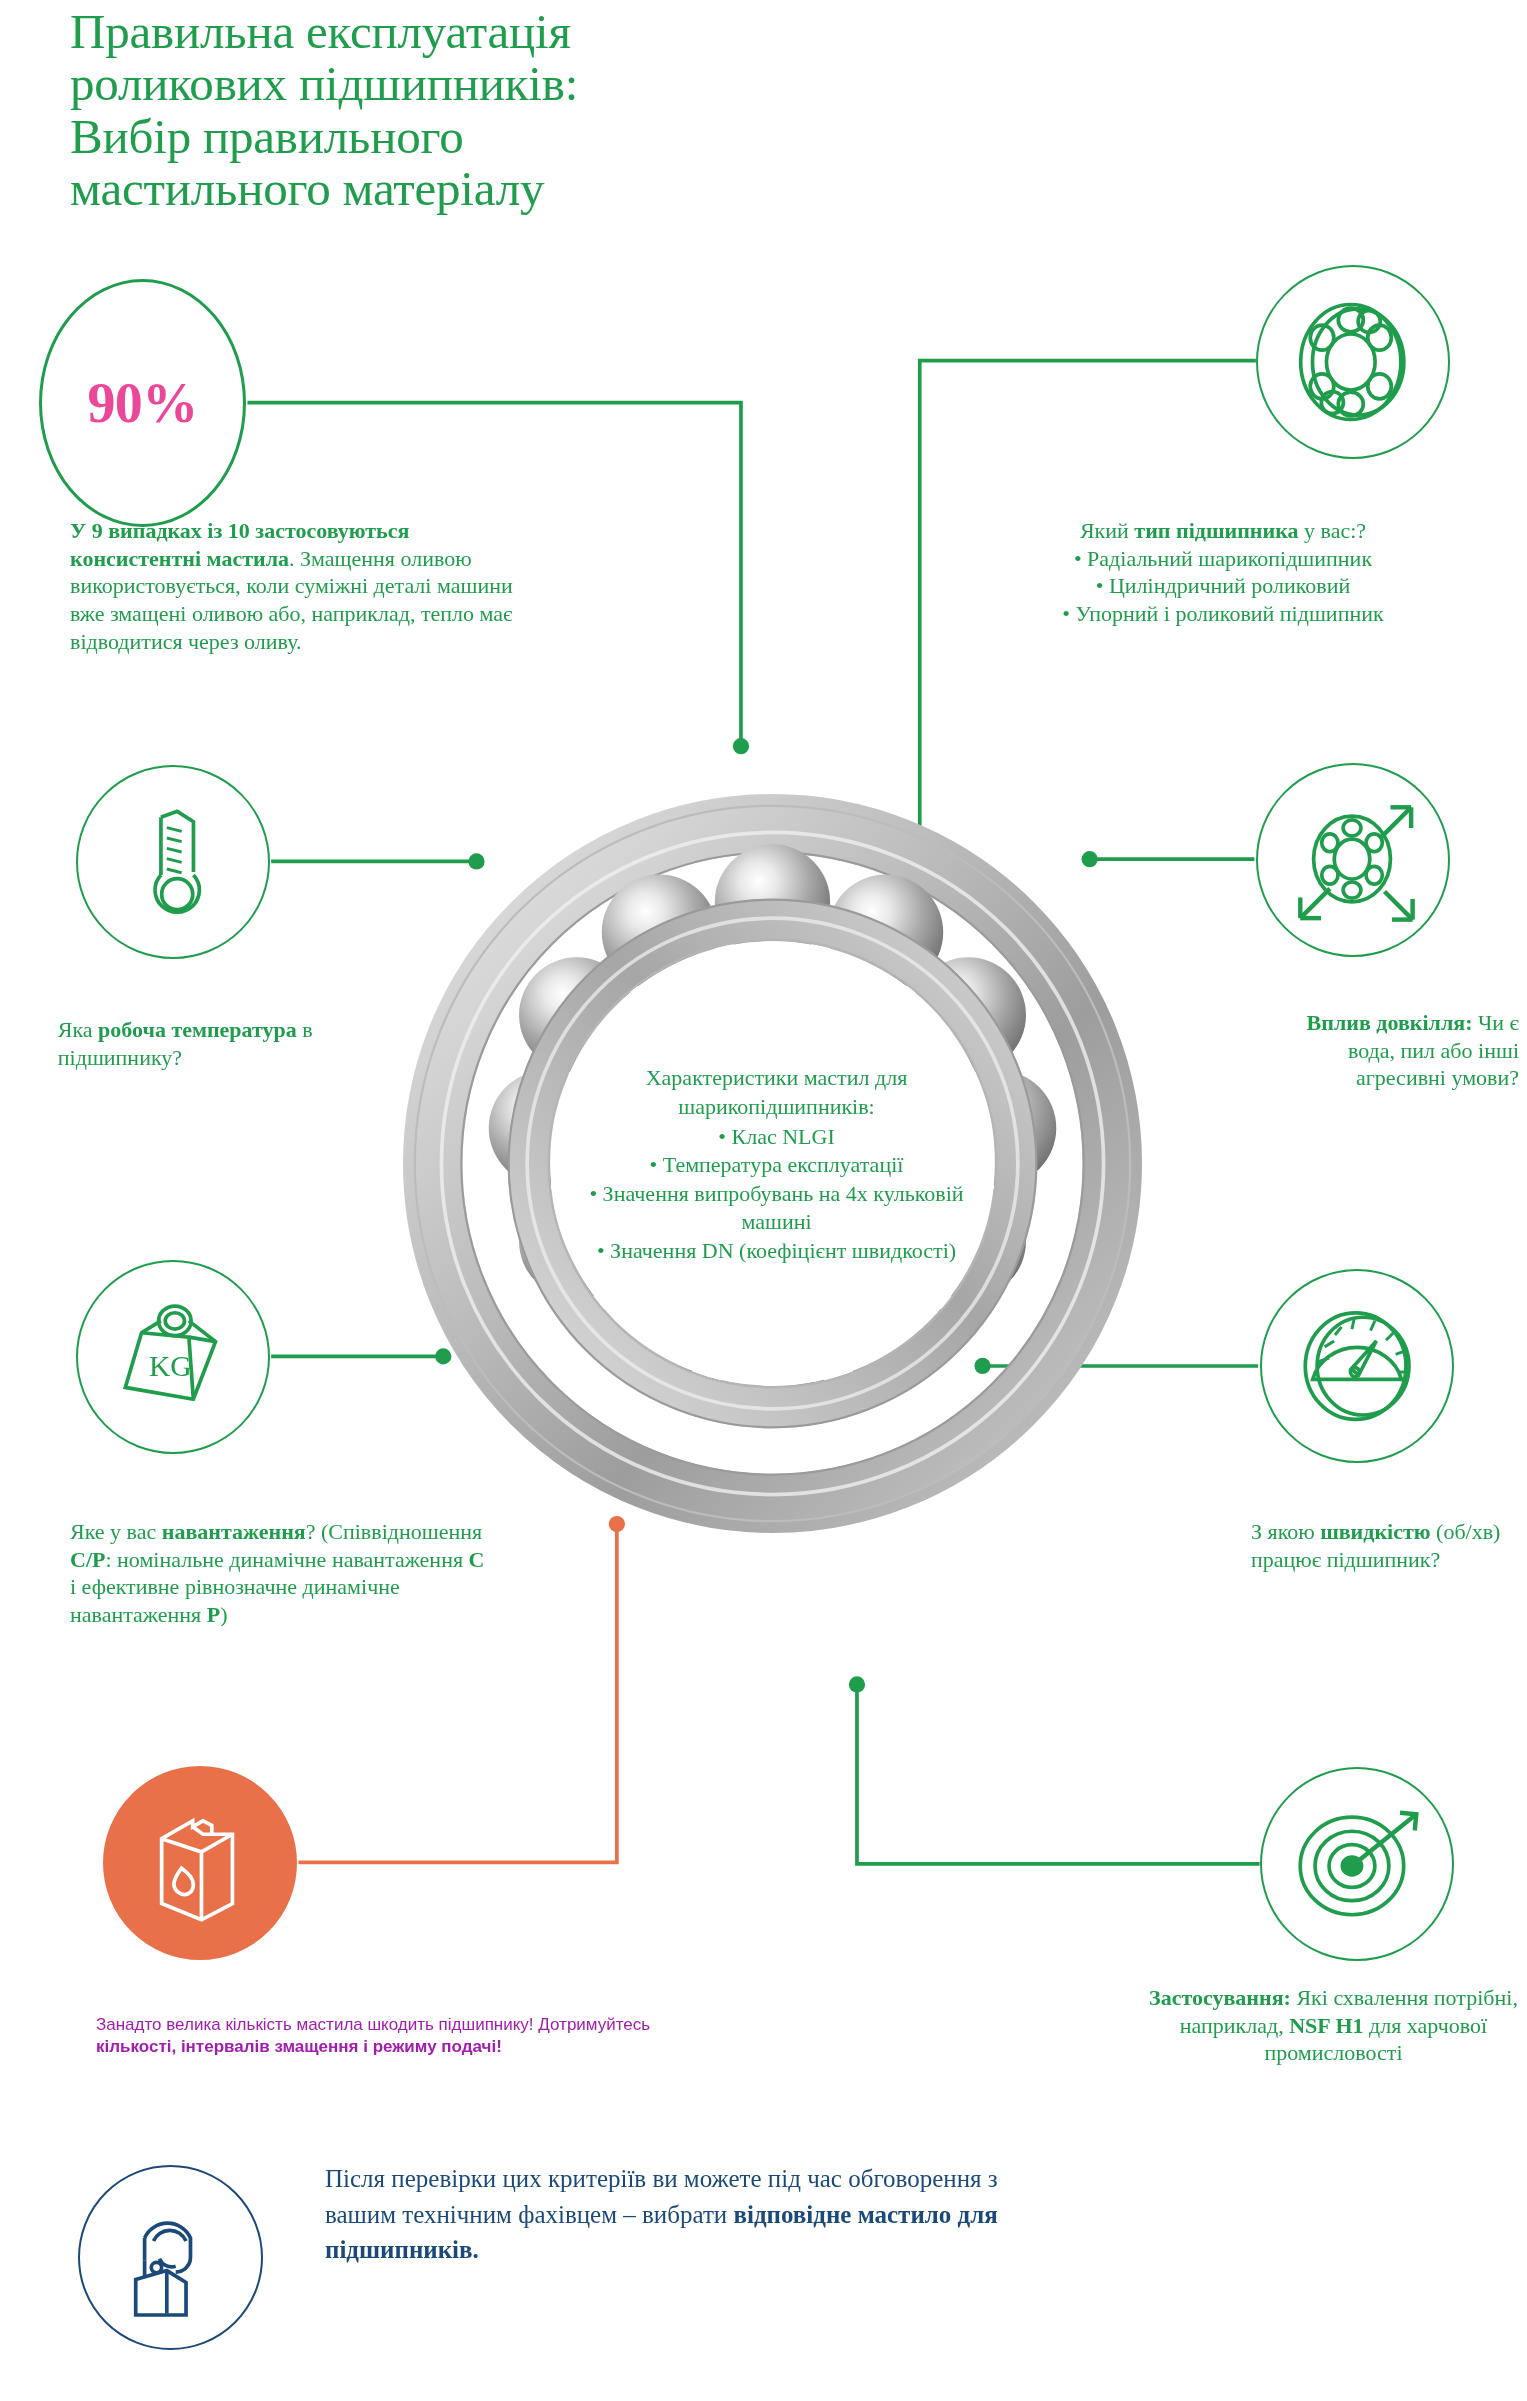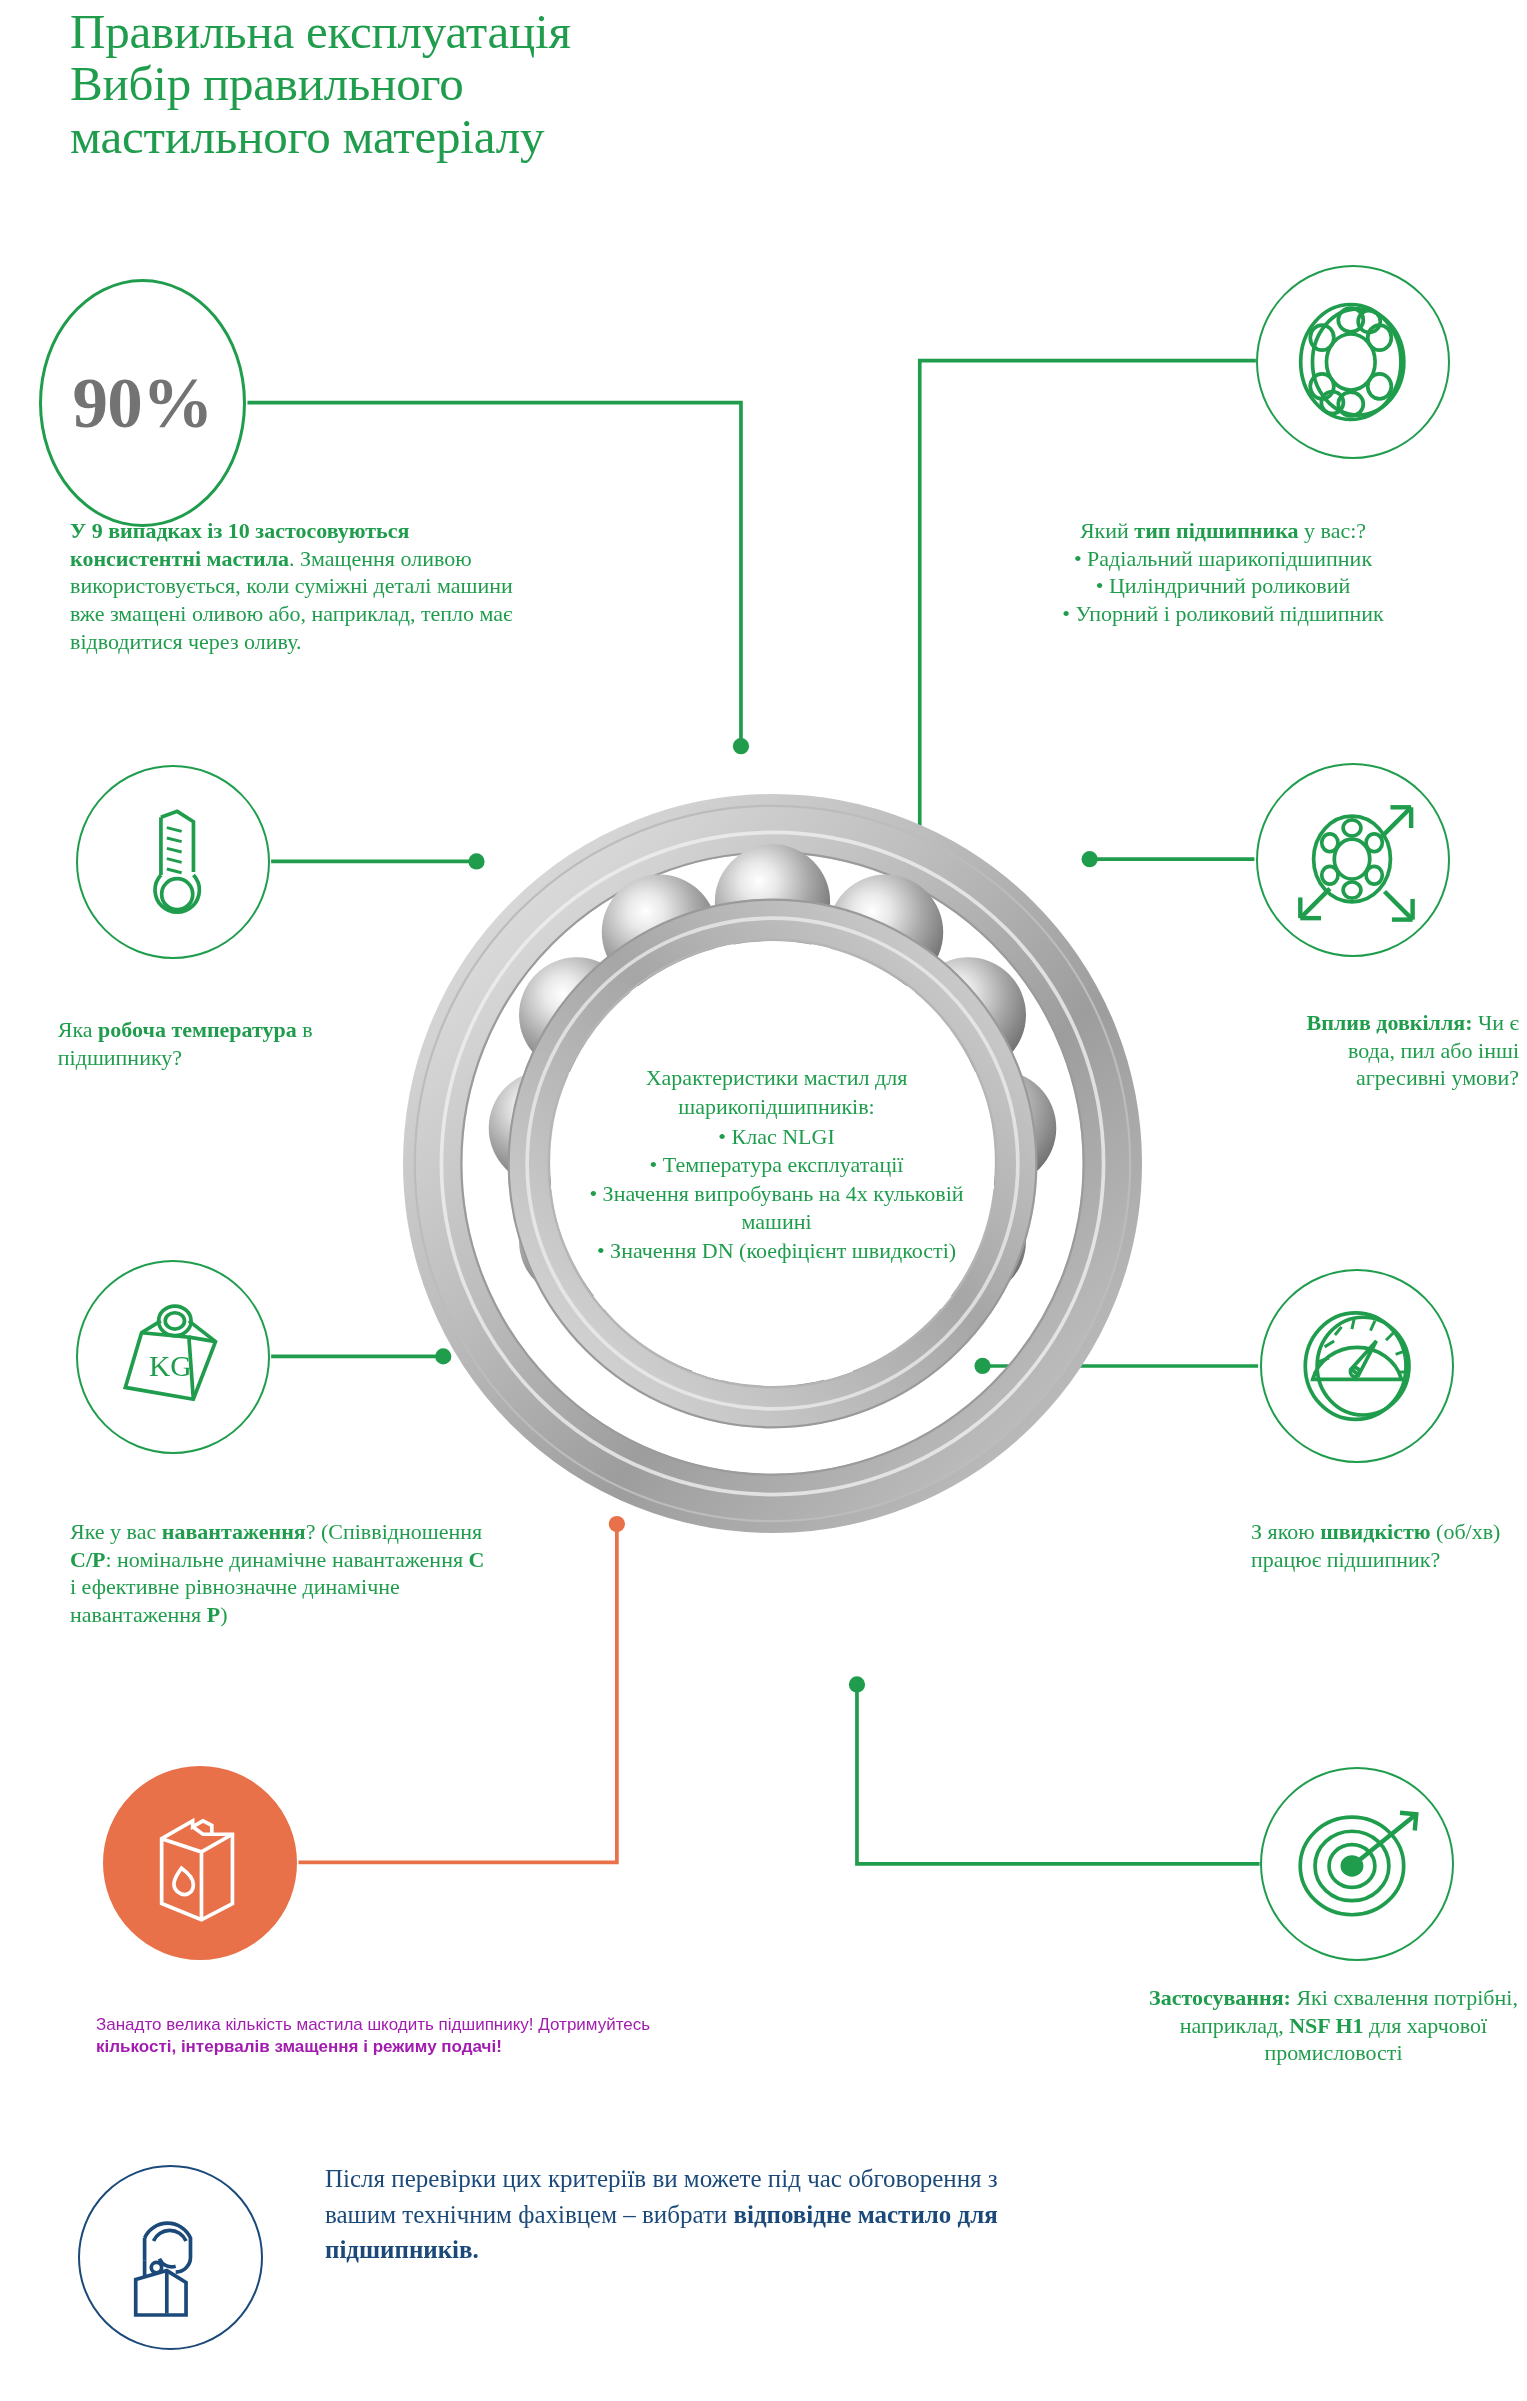--- a/index.html
+++ b/index.html
@@ -35,21 +35,21 @@
   .icircle svg{display:block;}
 
   
   #pctOval{
     left:39px;top:279px;width:207px;height:248px;
     border:3px solid #1f9d4d;border-radius:50%;
     display:flex;align-items:center;justify-content:center;
     box-sizing:border-box;
   }
   #pctOval span{
-    color:#737373;font-size:71px;font-weight:bold;line-height:1;
+    color:#ec4899;font-size:56px;font-weight:bold;line-height:1;
     letter-spacing:-0.7px;
   }
 
   
   #wires{left:0;top:0;width:1527px;height:2401px;pointer-events:none;}
 
   
   #bearing{left:403px;top:794px;width:739px;height:739px;}
 
   
@@ -113,20 +113,21 @@
     <circle cx="1475" cy="1163" r="11"></circle>
     <circle cx="600" cy="1836" r="11"></circle>
     <circle cx="1330" cy="1849" r="11"></circle>
     <circle cx="1160" cy="2280" r="11"></circle>
   </g>
   <circle cx="835" cy="2063" r="11" fill="#e8714a"></circle>
 </svg>
 
 <div id="title" class="abs">
   <div>Правильна експлуатація</div>
+  <div>роликових підшипників:</div>
   <div>Вибір правильного</div>
   <div>мастильного матеріалу</div>
 </div>
 
 <div id="pctOval" class="abs">
   <span>90%</span>
 </div>
 
 <svg id="bearing" class="abs" viewBox="0 0 1000 1000">
   <defs>

